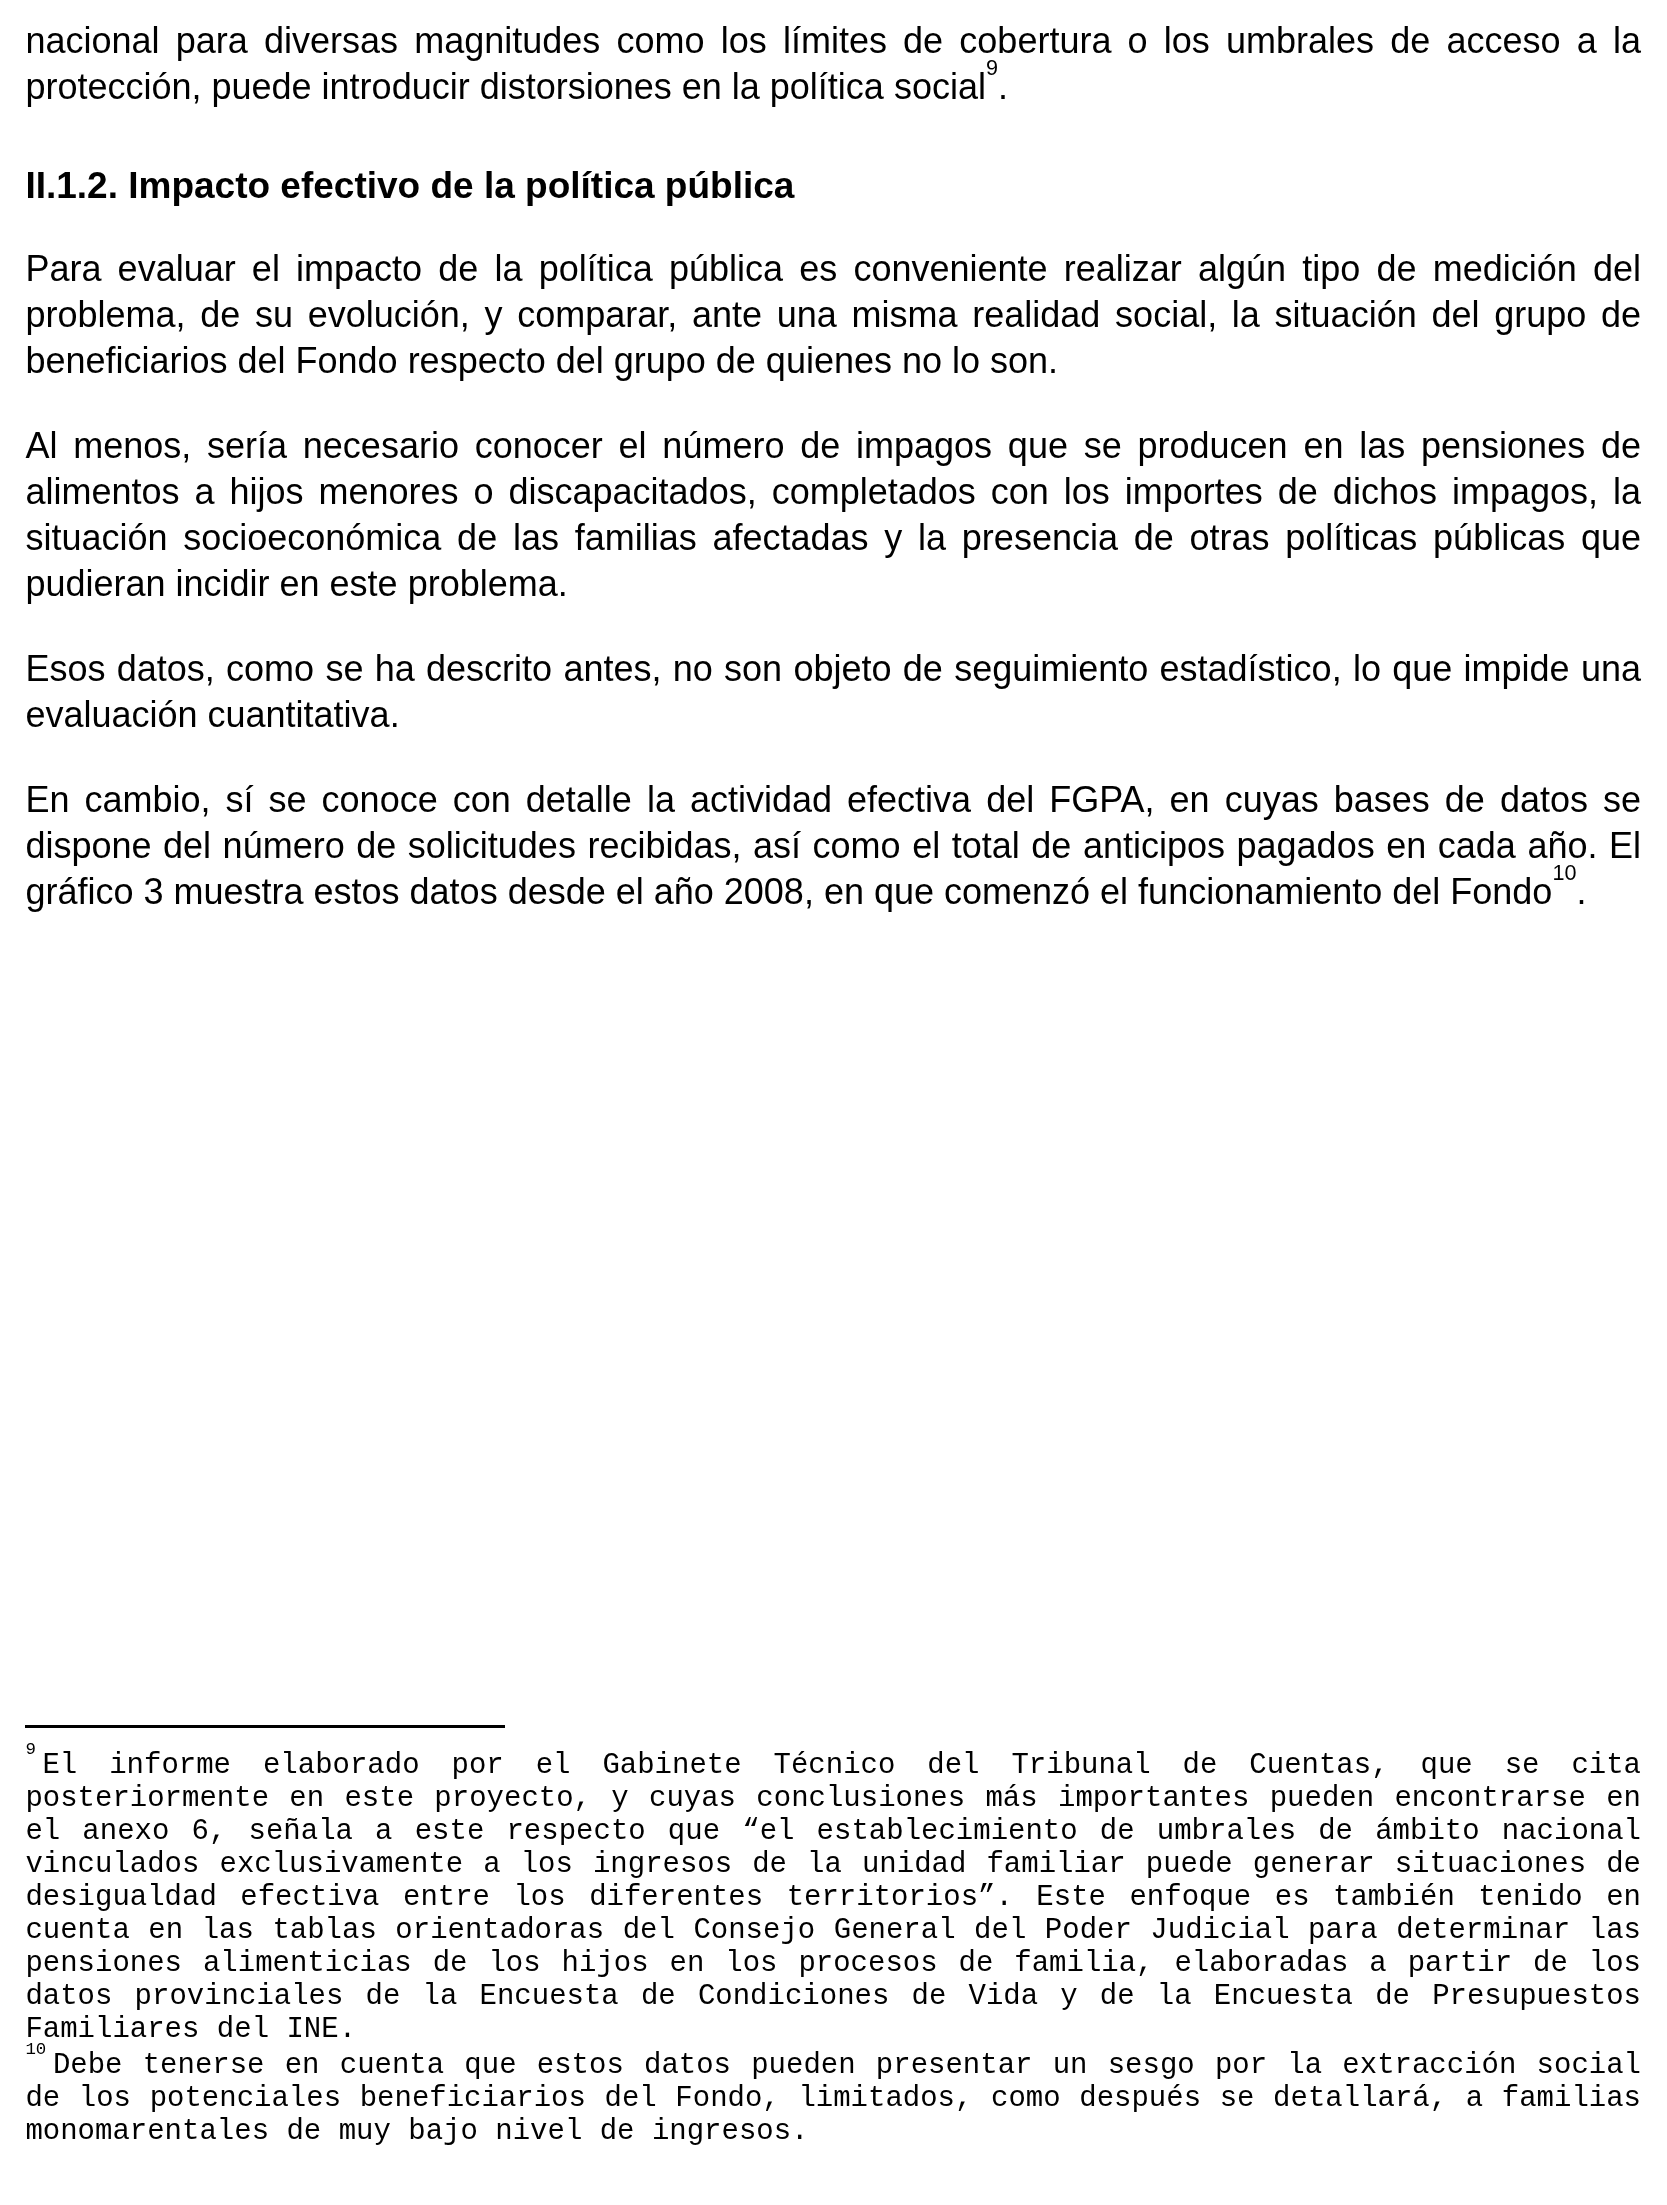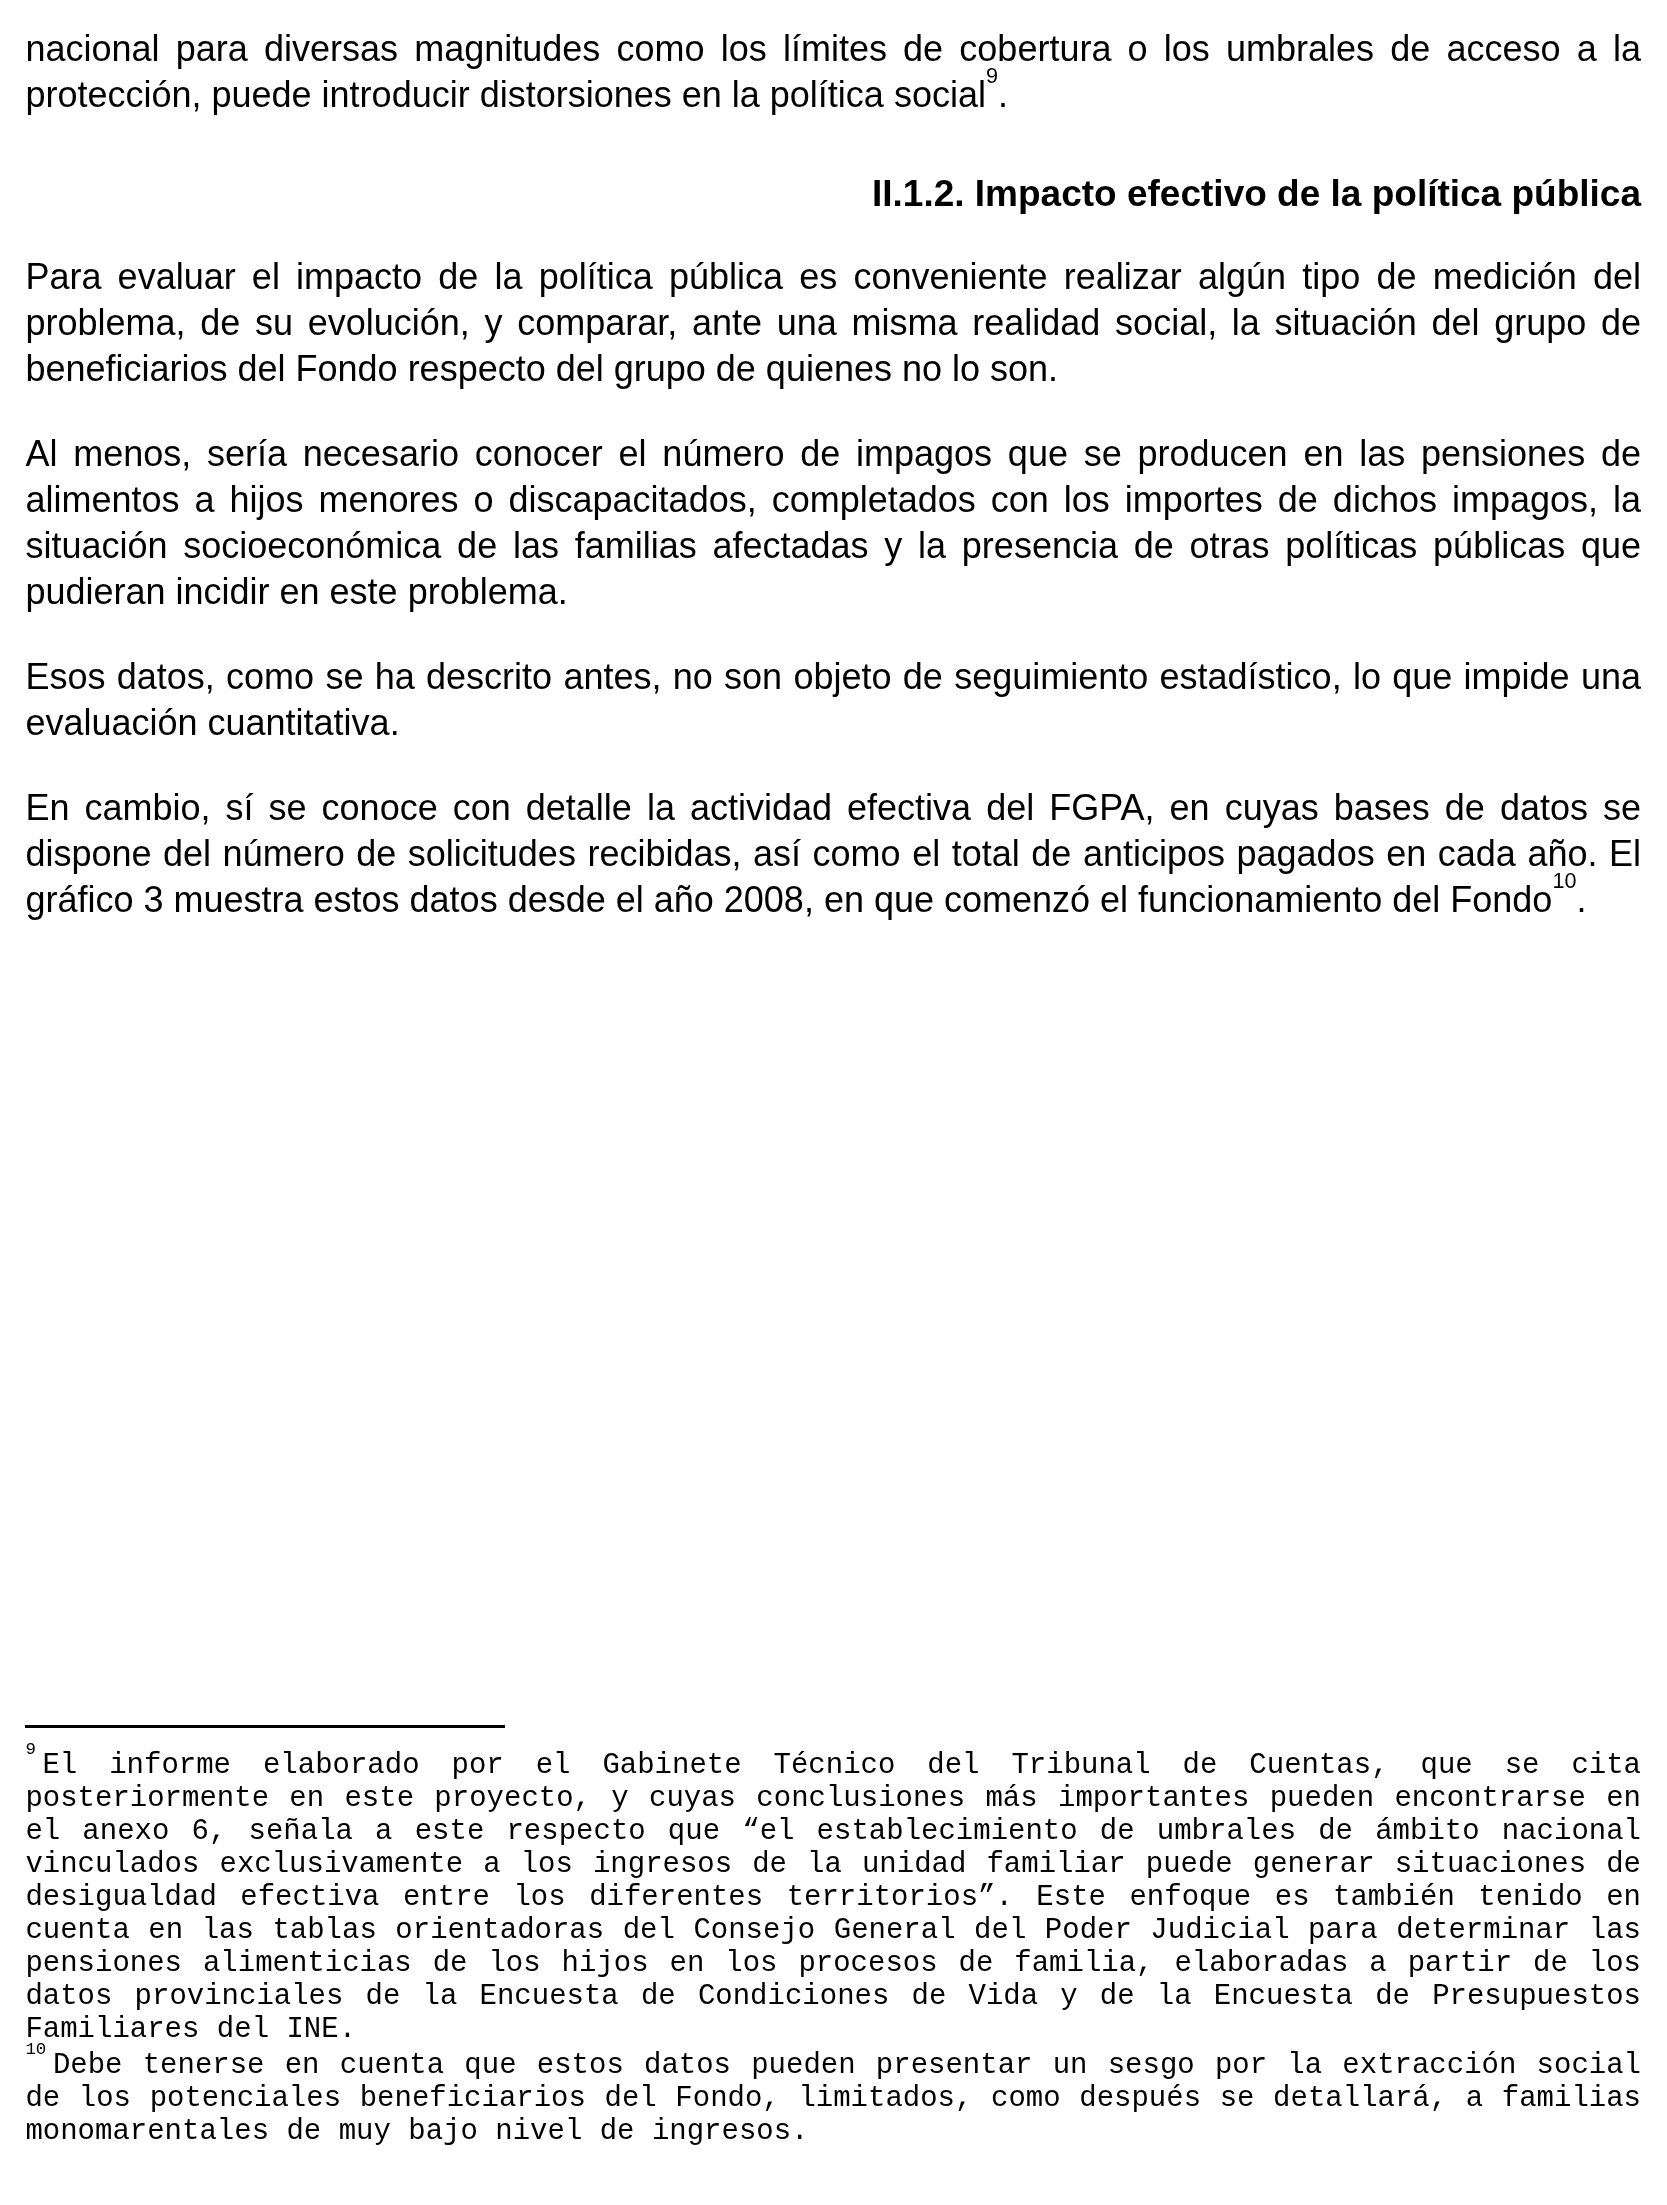--- a/index.html
+++ b/index.html
@@ -17,27 +17,27 @@
     font-family: "Liberation Sans", "DejaVu Sans", sans-serif;
     padding: 17.5px 26px 57px 25.4px;
     display: flex;
     flex-direction: column;
     overflow: hidden;
   }
   .body-text p {
     font-size: 36px;
     line-height: 46px;
     text-align: justify;
-    margin: 8px 0 39px 0;
+    margin: 0 0 39px 0;
   }
   .body-text h2 {
     font-size: 37px;
     line-height: 46px;
     font-weight: bold;
-    text-align: right;
+    text-align: left;
     margin: 53px 0 37px 0;
   }
   .sup {
     font-size: 60%;
     line-height: 0;
     position: relative;
     top: -0.48em;
   }
   .footnotes {
     margin-top: auto;

